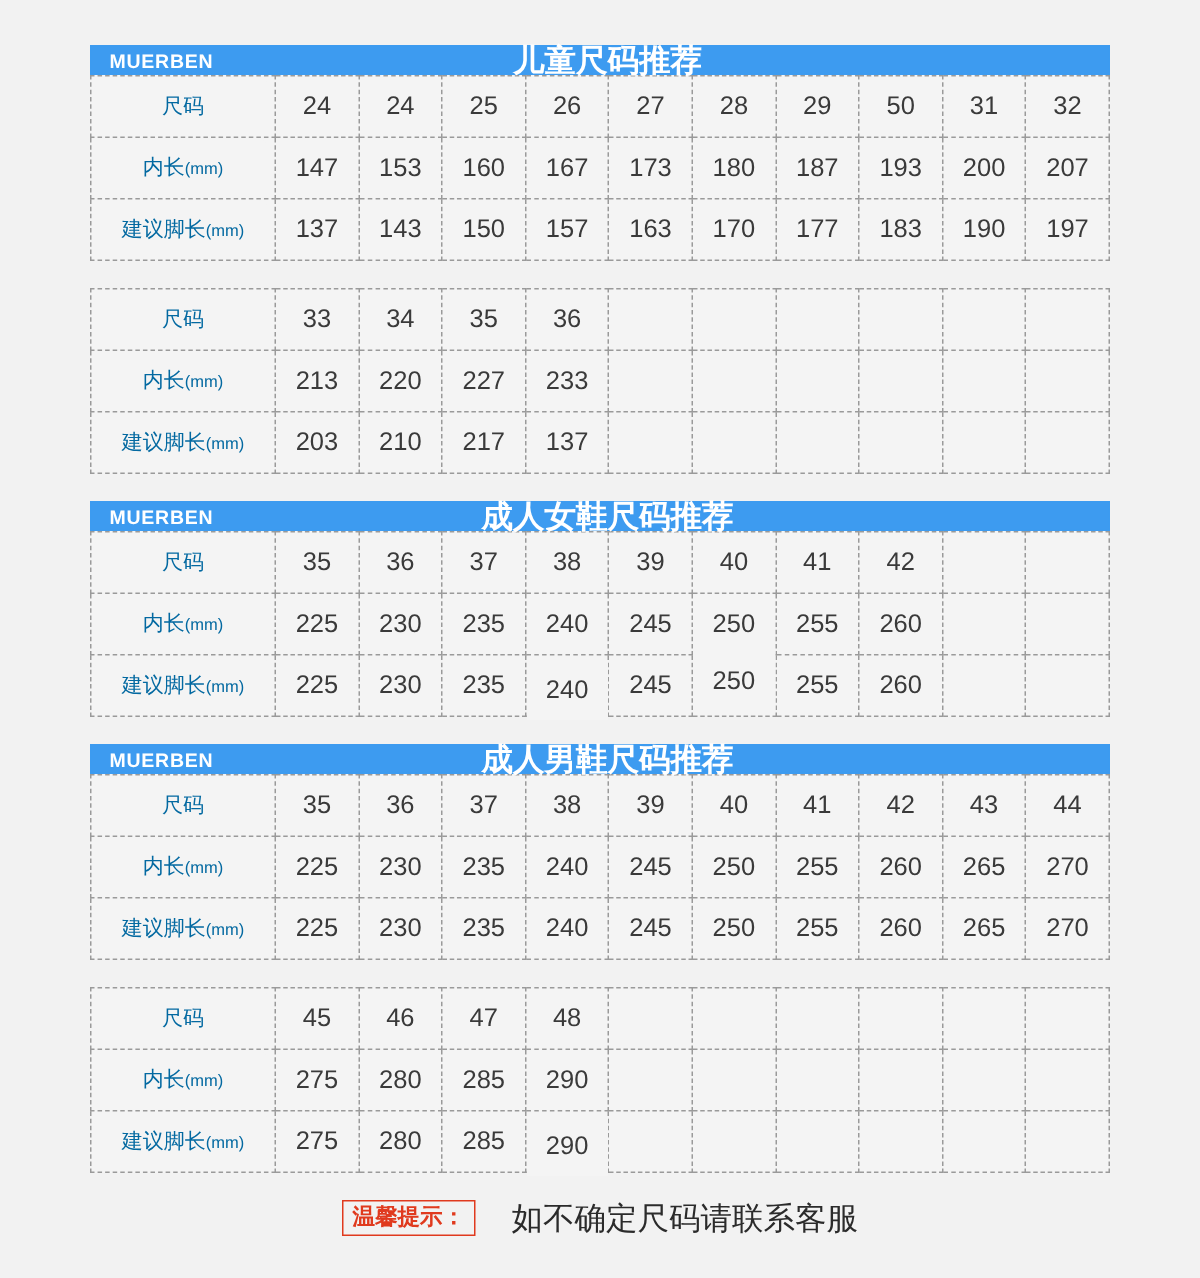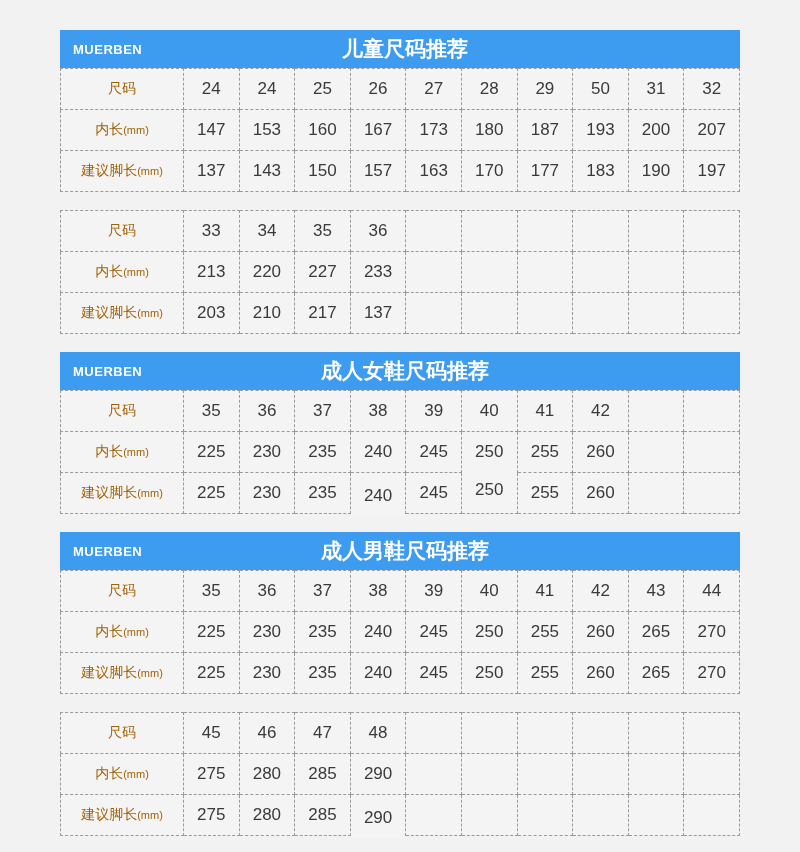--- a/index.html
+++ b/index.html
@@ -24,21 +24,21 @@
     margin: 0 auto;
     width: 680px;
   }
   .spacer-top { height: 30px; }
   .gap { height: 18px; }
 
   
   .hdr {
     display: flex;
     align-items: center;
-    height: 38px;
+    height: 20px;
     background: #3d9bf0;
     color: #ffffff;
     border: 1px solid #3d9bf0;
     box-sizing: border-box;
   }
   .hdr .brand {
     width: 120px;
     padding-left: 12px;
     font-size: 13px;
     font-weight: bold;
@@ -66,21 +66,21 @@
     height: 38px;
     text-align: center;
     vertical-align: middle;
     font-size: 17px;
     color: #3a3a3a;
     background: #f4f4f4;
   }
   table.sz td.lbl {
     width: 120px;
     font-size: 14px;
-    color: #a16207;
+    color: #0369a1;
     border-left: 1px dashed #9a9a9a;
     border-radius: 16px;
   }
   table.sz td.lbl .unit {
     font-size: 11px;
   }
   table.sz td.empty {
     color: transparent;
   }
   

